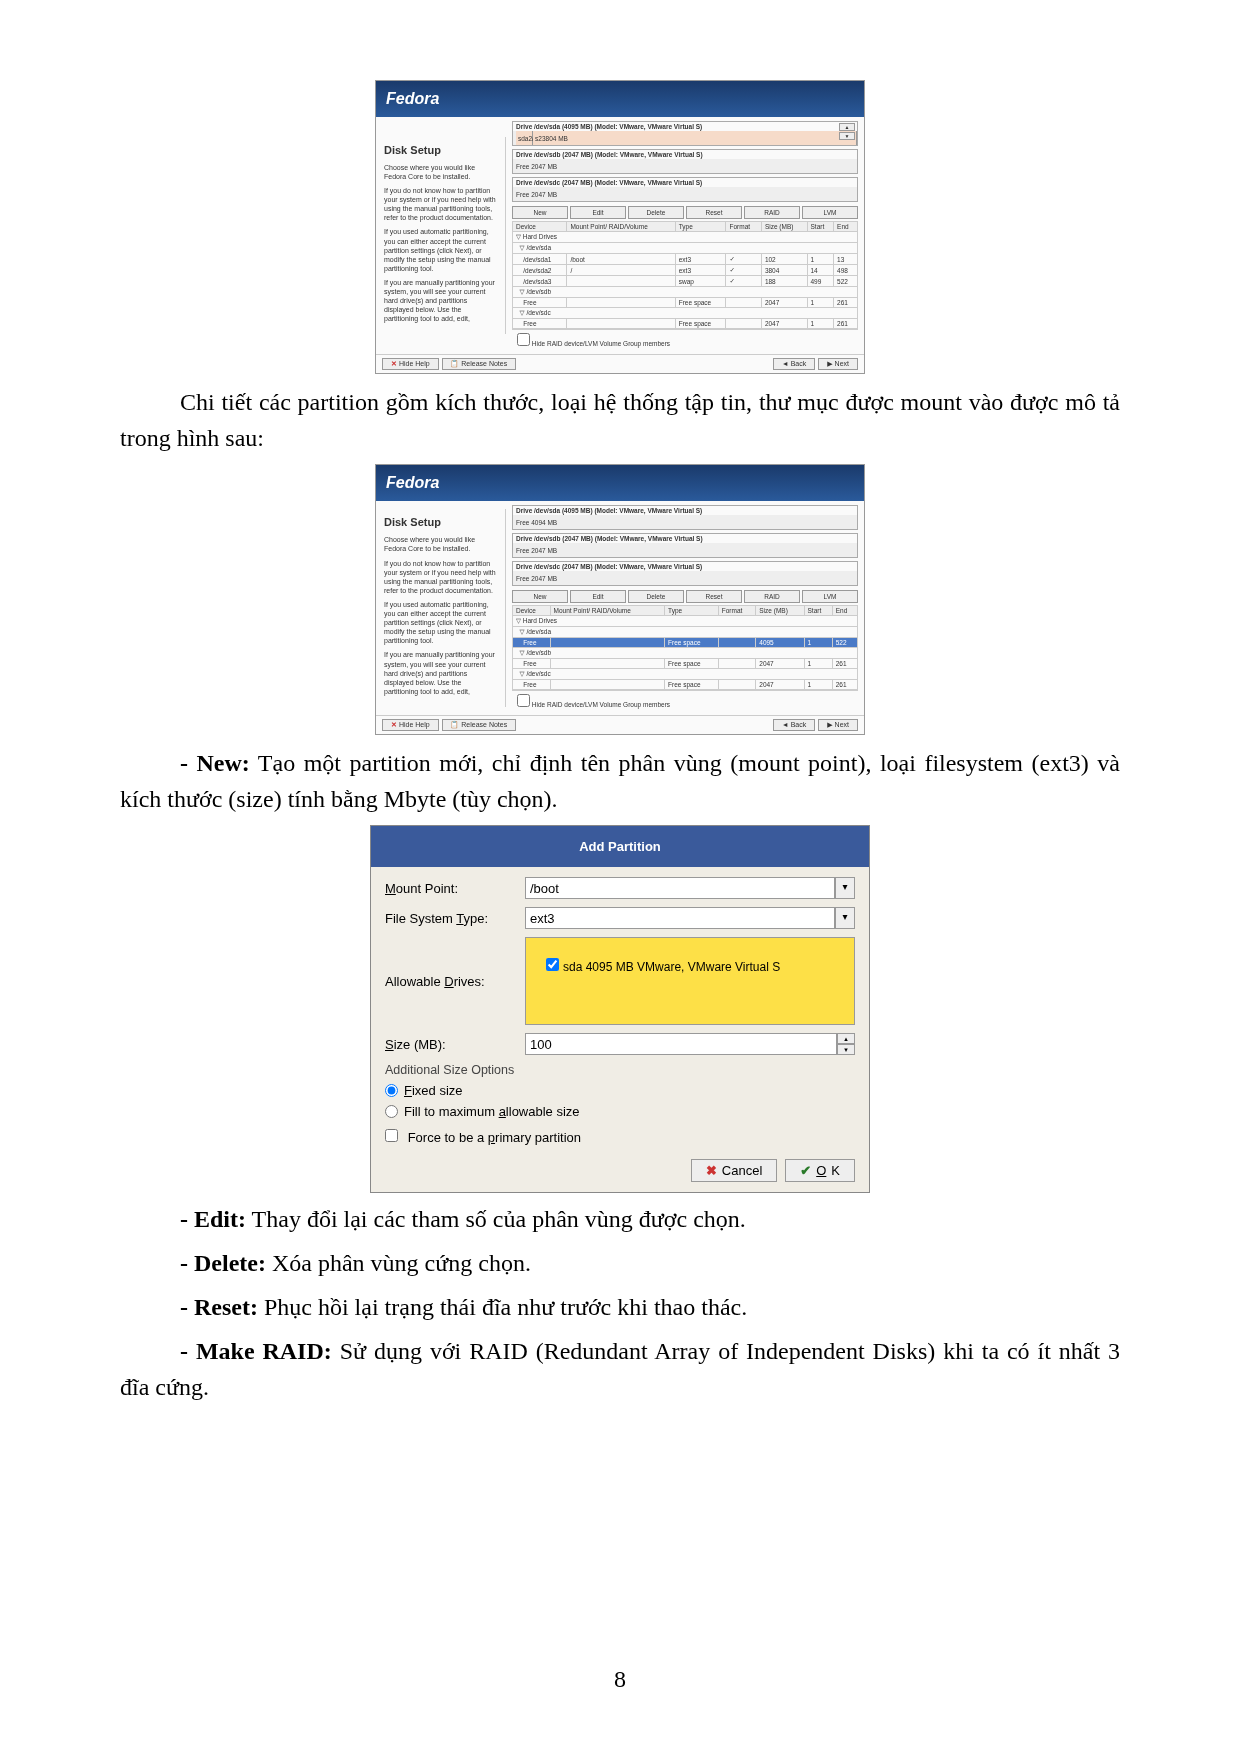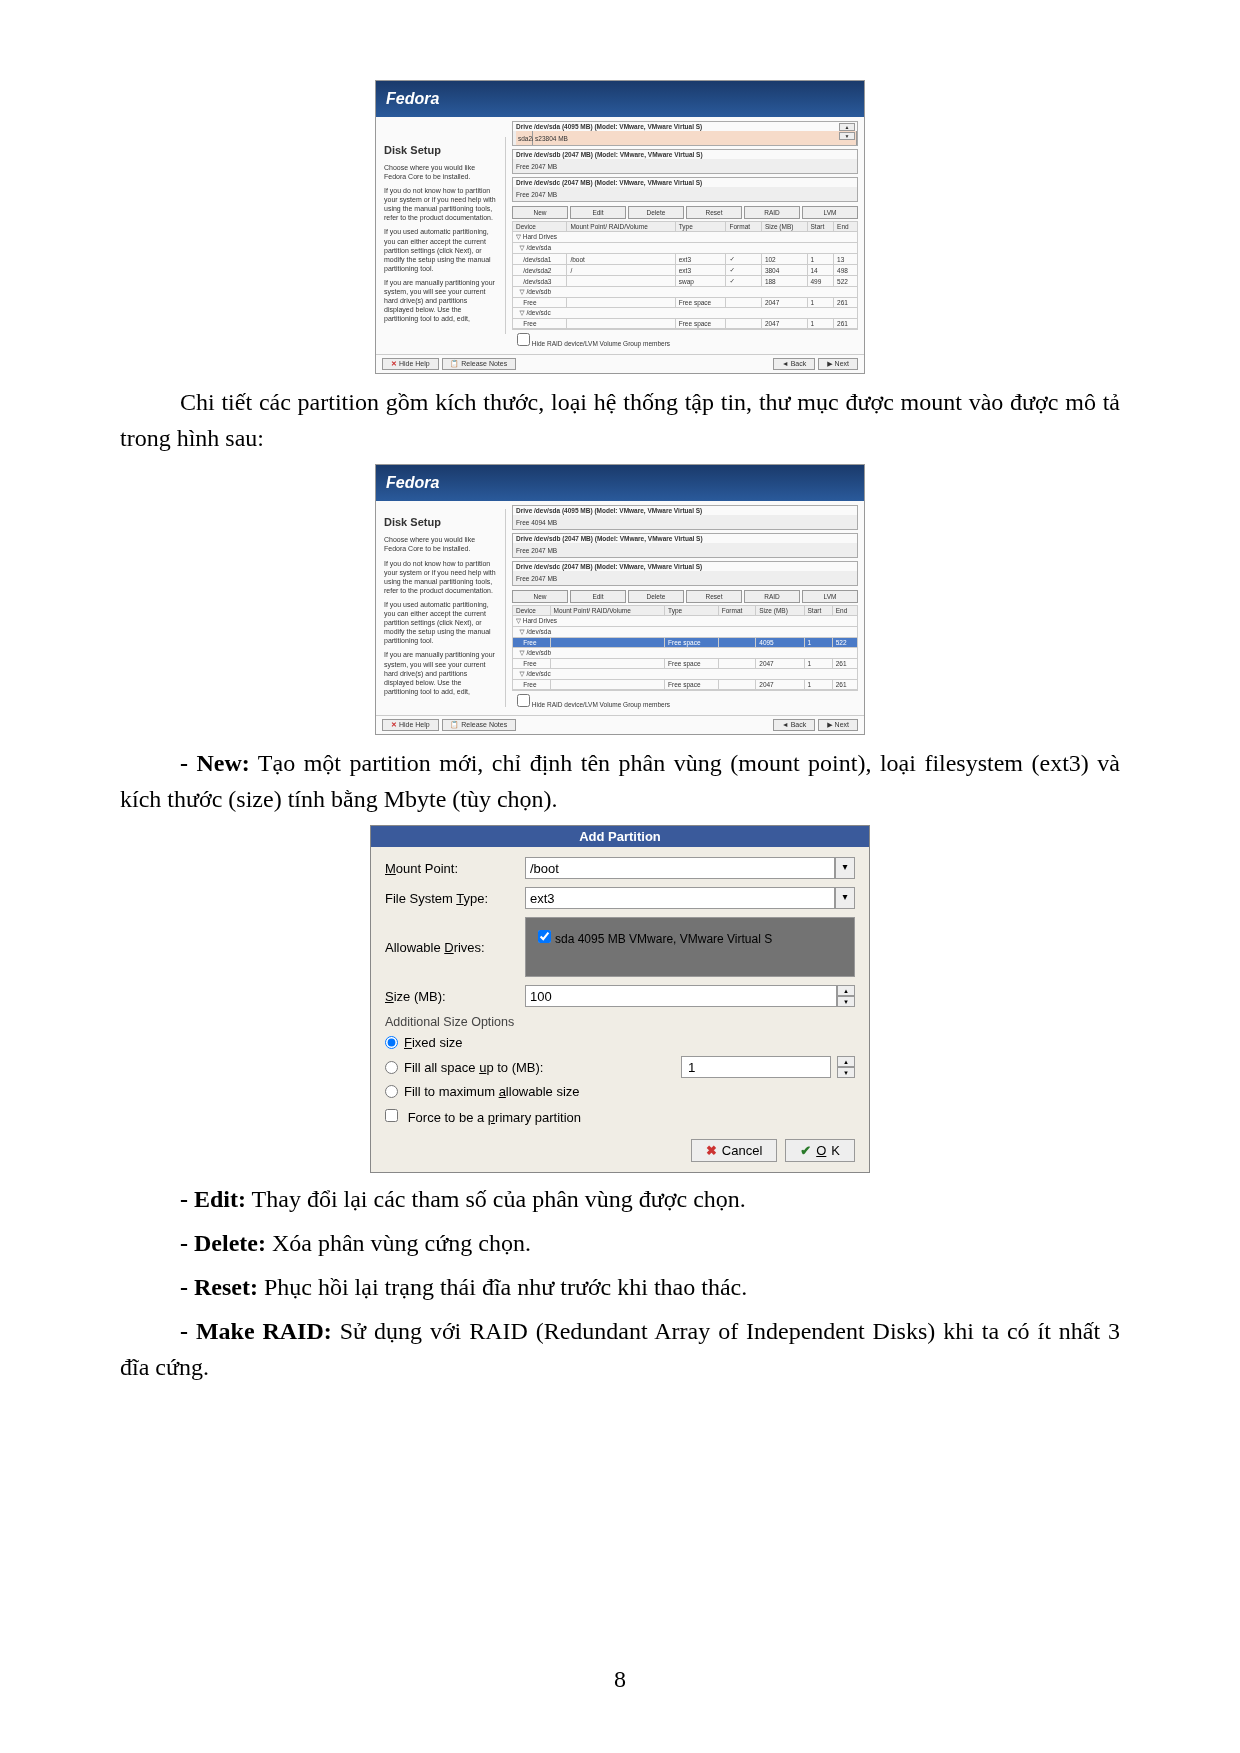--- a/index.html
+++ b/index.html
@@ -132,21 +132,21 @@
     font-family: sans-serif;
     font-size: 13px;
     background: #f0ede5;
     border: 1px solid #888;
   }
   .add-part-dialog .dlg-title {
     background: #3a5a9b;
     color: #fff;
     text-align: center;
     font-weight: bold;
-    padding: 3px;
+    padding: 13px;
     font-size: 13px;
   }
   .add-part-dialog .dlg-body {
     padding: 10px 14px;
   }
   .dlg-row {
     display: flex;
     align-items: center;
     margin-bottom: 8px;
   }
@@ -170,24 +170,24 @@
     width: 20px;
     height: 22px;
     border: 1px solid #999;
     background: #eee;
     text-align: center;
     line-height: 18px;
     font-size: 10px;
   }
   .drive-list {
     flex: 1;
-    height: 60px;
-    background: #737373;
-    border: 1px solid #999;
-    padding: 12px;
+    height: 88px;
+    background: #fde047;
+    border: 1px solid #999;
+    padding: 20px;
     font-size: 12px;
   }
   .drive-list .chk { margin-right: 4px; }
   .spin-btn {
     width: 18px;
     display: flex;
     flex-direction: column;
   }
   .spin-btn span {
     border: 1px solid #999;
@@ -522,30 +522,20 @@
         <div class="spin-btn">
             <span>▴</span>
             <span>▾</span>
           </div>
       </div>
     </div>
     <div class="section-label">Additional Size Options</div>
     <div class="radio-row">
       <input type="radio" name="sz" checked="" style="">
       <span><span class="underline">F</span>ixed size</span>
-    </div>
-    <div class="radio-row">
-      <input type="radio" name="sz" style="">
-      <span>Fill all space <span class="underline">u</span>p to (MB):</span>
-      <div class="spacer"></div>
-      <input class="num-input" value="1" style="">
-      <div class="spin-btn">
-          <span>▴</span>
-          <span>▾</span>
-        </div>
     </div>
     <div class="radio-row">
       <input type="radio" name="sz" style="">
       <span>Fill to maximum <span class="underline">a</span>llowable size</span>
     </div>
     <div class="chk-row">
       <input type="checkbox" style="">
       <span>Force to be a <span class="underline">p</span>rimary partition</span>
     </div>
     <div class="dlg-btns">

